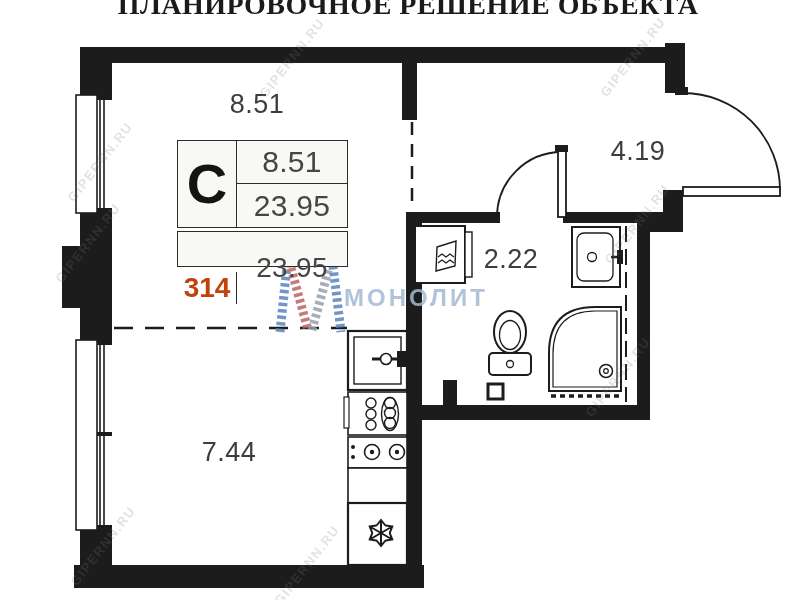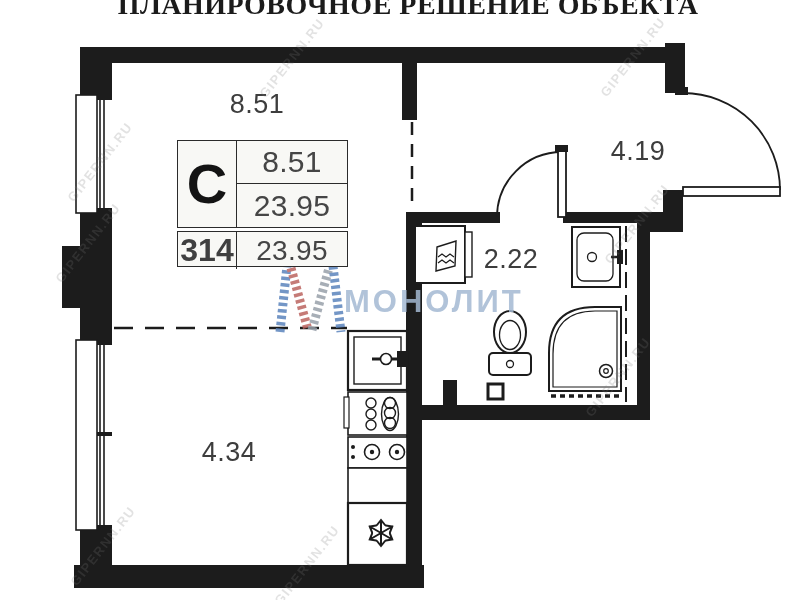--- a/index.html
+++ b/index.html
@@ -14,28 +14,28 @@
   
   .unit-card{position:absolute;left:177px;top:140px;width:171px;}
   .card-top{display:grid;grid-template-columns:59px 1fr;grid-template-rows:43px 43px;
     border:1.6px solid #2b2b2b;background:#f8f8f5;}
   .cell{display:flex;align-items:center;justify-content:center;}
   .cell-type{grid-row:1/3;border-right:1.6px solid #2b2b2b;font-size:56px;font-weight:700;
     color:#141414;line-height:1;}
   .cell-a1{border-bottom:1.6px solid #2b2b2b;}
   .card-bottom{display:grid;grid-template-columns:59px 1fr;height:34px;margin-top:3px;
     border:1.6px solid #2b2b2b;background:#f8f8f5;}
-  .cell-num{border-right:1.6px solid #2b2b2b;font-size:32px;font-weight:700;color:#404040;}
+  .cell-num{border-right:1.6px solid #2b2b2b;font-size:28px;font-weight:700;color:#c2410c;margin-top:40px;}
   .num{font-size:30px;color:#454545;letter-spacing:0.3px;}
   .num-sm{font-size:28px;color:#454545;letter-spacing:0.3px;}
   
   .site-wm{position:absolute;transform:translate(-50%,-50%) rotate(-52deg);
     font-size:13px;font-weight:700;letter-spacing:1.5px;color:rgba(125,125,125,0.22);
     white-space:nowrap;}
-  .brand-wm{position:absolute;left:344px;top:284px;font-size:31px;font-weight:600;
+  .brand-wm{position:absolute;left:344px;top:284px;font-size:24px;font-weight:600;
     letter-spacing:3px;color:rgba(163,184,210,0.85);white-space:nowrap;}
 </style>
 </head>
 <body>
 
 <div class="canvas">
 
   <svg class="plan-svg" width="800" height="600" viewBox="0 0 800 600">
 
     <g fill="#1c1c1c">
@@ -167,21 +167,21 @@
       <path d="M312 330 L329 268" stroke="#98a0aa" stroke-width="9" stroke-dasharray="3.5 3"></path>
       <path d="M333 266 L341 332" stroke="#5b84bd" stroke-width="9" stroke-dasharray="3.5 3"></path>
     </g>
   </svg>
 
   <div class="page-title">ПЛАНИРОВОЧНОЕ РЕШЕНИЕ ОБЪЕКТА</div>
 
   <div class="room-label" style="left:257px;top:104px;">8.51</div>
   <div class="room-label" style="left:638px;top:151px;">4.19</div>
   <div class="room-label" style="left:511px;top:259px;">2.22</div>
-  <div class="room-label" style="left:229px;top:452px;">4.34</div>
+  <div class="room-label" style="left:229px;top:452px;">7.44</div>
 
   <div class="unit-card">
     <div class="card-top">
       <div class="cell cell-type">С</div>
       <div class="cell cell-a1 num">8.51</div>
       <div class="cell num">23.95</div>
     </div>
     <div class="card-bottom">
       <div class="cell cell-num">314</div>
       <div class="cell num-sm">23.95</div>

